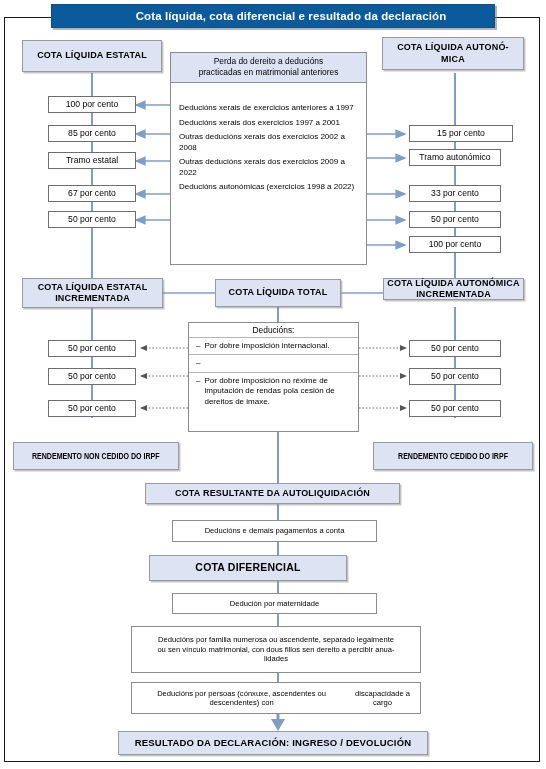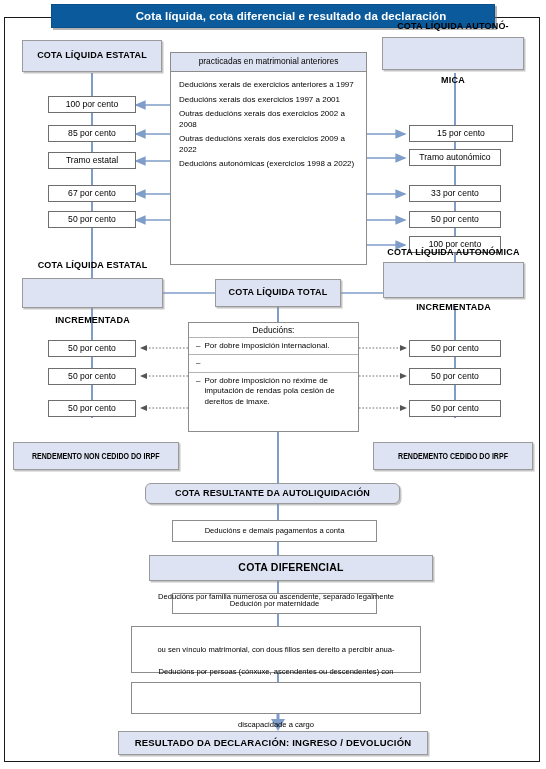--- a/index.html
+++ b/index.html
@@ -58,21 +58,20 @@
     display: flex;
     align-items: center;
     justify-content: center;
     text-align: center;
     background: #ffffff;
     border: 1px solid #8c8c8c;
     font-size: 8.5px;
     color: #000000;
     line-height: 1.25;
     padding: 1px 3px;
-    gap: 43px;
   }
   .fill {
     background: #dde3f2;
     border: 1px solid #9a9a9a;
     box-shadow: 1.5px 1.5px 0 rgba(140,140,140,0.5);
   }
   .hdr {
     font-weight: bold;
     font-size: 9px;
     letter-spacing: .2px;
@@ -102,21 +101,21 @@
   .panel-head {
     background: #dde3f2;
     border-bottom: 1px solid #8c8c8c;
     text-align: center;
     font-size: 8.4px;
     line-height: 1.3;
     padding: 3px 6px 4px;
     color: #000;
   }
   .panel-body {
-    padding: 8px 7px 4px 8px;
+    padding: 20px 7px 4px 8px;
   }
   .panel-body .li {
     font-size: 8px;
     line-height: 1.28;
     margin-bottom: 4.5px;
     color: #000;
     text-align: left;
   }
   .panel-body .li:last-child { margin-bottom: 0; }
 
@@ -220,20 +219,21 @@
     <span>COTA LÍQUIDA ESTATAL</span>
   </div>
 
   <div class="box fill hdr" style="left:382px; top:37px; width:142px; height:33px; flex-direction:column;">
     <span>COTA LÍQUIDA AUTONÓ-</span>
     <span>MICA</span>
   </div>
 
   <div class="panel" style="left:170px; top:52px; width:197px; height:213px;">
     <div class="panel-head">
+      <div>Perda do dereito a deducións</div>
       <div>practicadas en matrimonial anteriores</div>
     </div>
     <div class="panel-body">
       <div class="li">Deducións xerais de exercicios anteriores a 1997</div>
       <div class="li">Deducións xerais dos exercicios 1997 a 2001</div>
       <div class="li">Outras deducións xerais dos exercicios 2002 a 2008</div>
       <div class="li">Outras deducións xerais dos exercicios 2009 a 2022</div>
       <div class="li">Deducións autonómicas (exercicios 1998 a 2022)</div>
     </div>
   </div>
@@ -272,21 +272,21 @@
 
   <div class="box fill hdr" style="left:22px; top:278px; width:141px; height:30px; flex-direction:column;">
     <span>COTA LÍQUIDA ESTATAL</span>
     <span>INCREMENTADA</span>
   </div>
 
   <div class="box fill hdr" style="left:215px; top:279px; width:126px; height:28px;">
     <span>COTA LÍQUIDA TOTAL</span>
   </div>
 
-  <div class="box fill hdr" style="left:383px; top:262px; width:141px; height:36px; flex-direction:column;">
+  <div class="box fill hdr" style="left:383px; top:278px; width:141px; height:22px; flex-direction:column;">
     <span>COTA LÍQUIDA AUTONÓMICA</span>
     <span>INCREMENTADA</span>
   </div>
 
   <div class="panel" style="left:188px; top:322px; width:171px; height:110px;">
     <div class="ded-head">Deducións:</div>
     <div class="ded-row">
       <span class="dash">–</span>
       <span>Por dobre imposición internacional.</span>
     </div>
@@ -319,43 +319,43 @@
     <span>50  por cento</span>
   </div>
 
   <div class="box fill" style="left:13px; top:442px; width:166px; height:28px;">
     <span class="cond">RENDEMENTO NON CEDIDO DO IRPF</span>
   </div>
   <div class="box fill" style="left:373px; top:442px; width:160px; height:28px;">
     <span class="cond">RENDEMENTO CEDIDO DO IRPF</span>
   </div>
 
-  <div class="box fill hdr" style="left:145px; top:483px; width:255px; height:21px;border-radius:6px;">
+  <div class="box fill hdr" style="left:145px; top:483px; width:255px; height:21px;">
     <span>COTA RESULTANTE DA AUTOLIQUIDACIÓN</span>
   </div>
 
   <div class="box" style="left:172px; top:520px; width:205px; height:22px;">
     <span class="small">Deducións e demais pagamentos a conta</span>
   </div>
 
-  <div class="box fill hdr" style="left:149px; top:555px; width:284px; height:26px; font-size:10.5px;">
+  <div class="box fill hdr" style="left:149px; top:555px; width:198px; height:26px; font-size:10.5px;">
     <span>COTA DIFERENCIAL</span>
   </div>
 
   <div class="box" style="left:172px; top:593px; width:205px; height:21px;">
     <span class="small">Dedución por maternidade</span>
   </div>
 
   <div class="box" style="left:131px; top:626px; width:290px; height:47px; flex-direction:column;">
     <span class="small">Deducións por familia numerosa ou ascendente, separado legalmente</span>
     <span class="small">ou sen vínculo matrimonial, con dous fillos sen dereito a percibir anua-</span>
     <span class="small">lidades</span>
   </div>
 
-  <div class="box" style="left:131px; top:682px; width:290px; height:32px; flex-direction:column;">
+  <div class="box" style="left:131px; top:682px; width:290px; height:32px; flex-direction:row;">
     <span class="small">Deducións por persoas (cónxuxe, ascendentes ou descendentes) con</span>
     <span class="small">discapacidade a cargo</span>
   </div>
 
   <div class="box fill hdr" style="left:118px; top:731px; width:310px; height:24px; font-size:9.5px;">
     <span>RESULTADO DA DECLARACIÓN: INGRESO / DEVOLUCIÓN</span>
   </div>
 
 </div>
 

